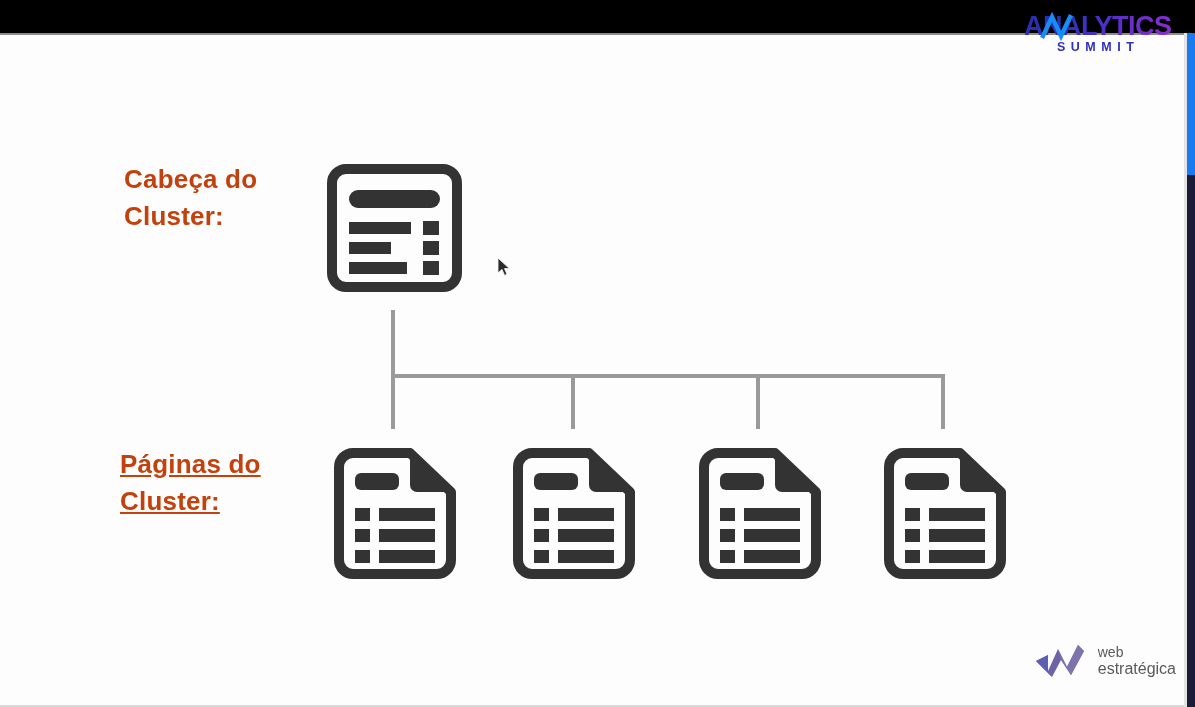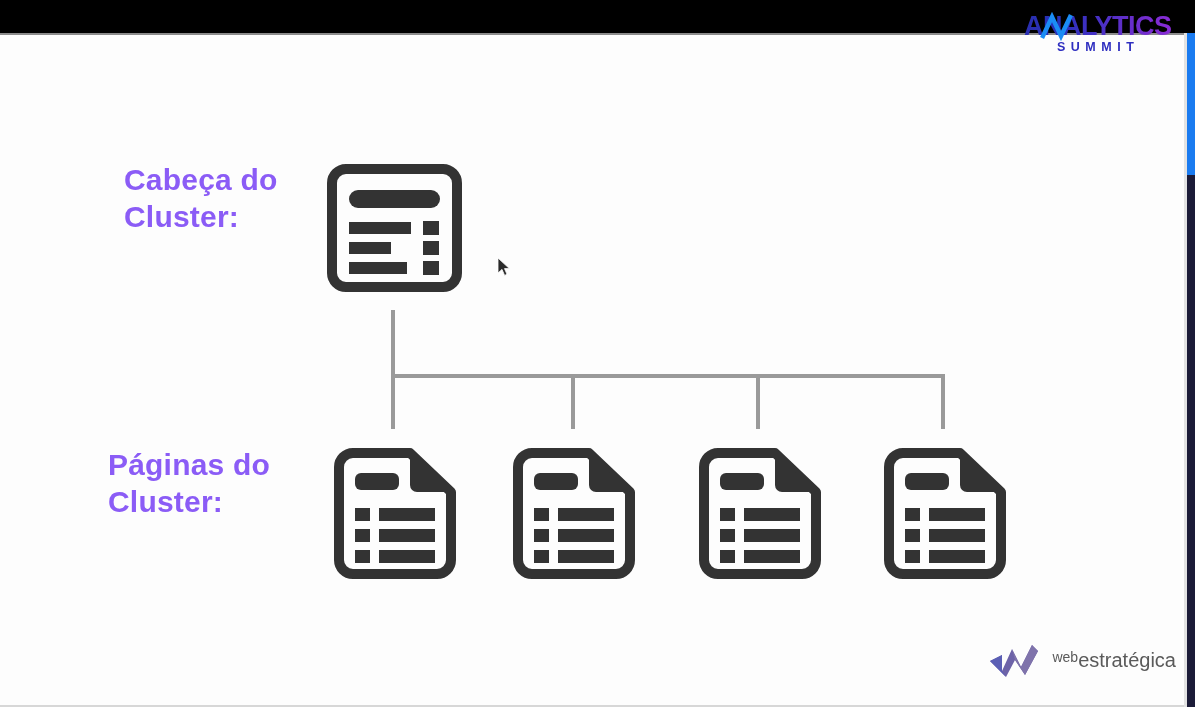--- a/index.html
+++ b/index.html
@@ -52,29 +52,29 @@
     position: absolute;
     left: 0; top: 35px;
     width: 1188px;
     height: 670px;
     background: #fdfdfd;
   }
 
   
   .section-label {
     position: absolute;
-    color: #8b5cf6;
+    color: #c2410c;
     font-weight: bold;
-    font-size: 30px;
+    font-size: 26px;
     line-height: 37px;
     letter-spacing: 0.2px;
     white-space: pre-line;
   }
   #label-head  { left: 124px; top: 126px; width: 200px; }
-  #label-pages { left: 108px; top: 411px; width: 210px; }
+  #label-pages { left: 120px; top: 411px; width: 210px; text-decoration: underline; }
 
   
   .conn {
     position: absolute;
     background: #9a9a9a;
   }
   .conn-v { width: 4px; }
   .conn-h { height: 4px; }
 
   
@@ -113,26 +113,26 @@
     position: absolute;
     right: 12px;
     bottom: 24px;
     display: flex;
     align-items: center;
     gap: 4px;
     z-index: 5;
   }
   #we-wordmark {
     display: flex;
-    flex-direction: row;
+    flex-direction: column;
     line-height: 1.08;
     color: #5a5a5a;
   }
   #we-line1 { font-size: 14px; }
-  #we-line2 { font-size: 20px; }
+  #we-line2 { font-size: 16px; }
 
   
   #scroll-track {
     position: absolute;
     right: 0; top: 33px;
     width: 8px;
     height: 674px;
     background: #1b1b38;
     z-index: 9;
   }

